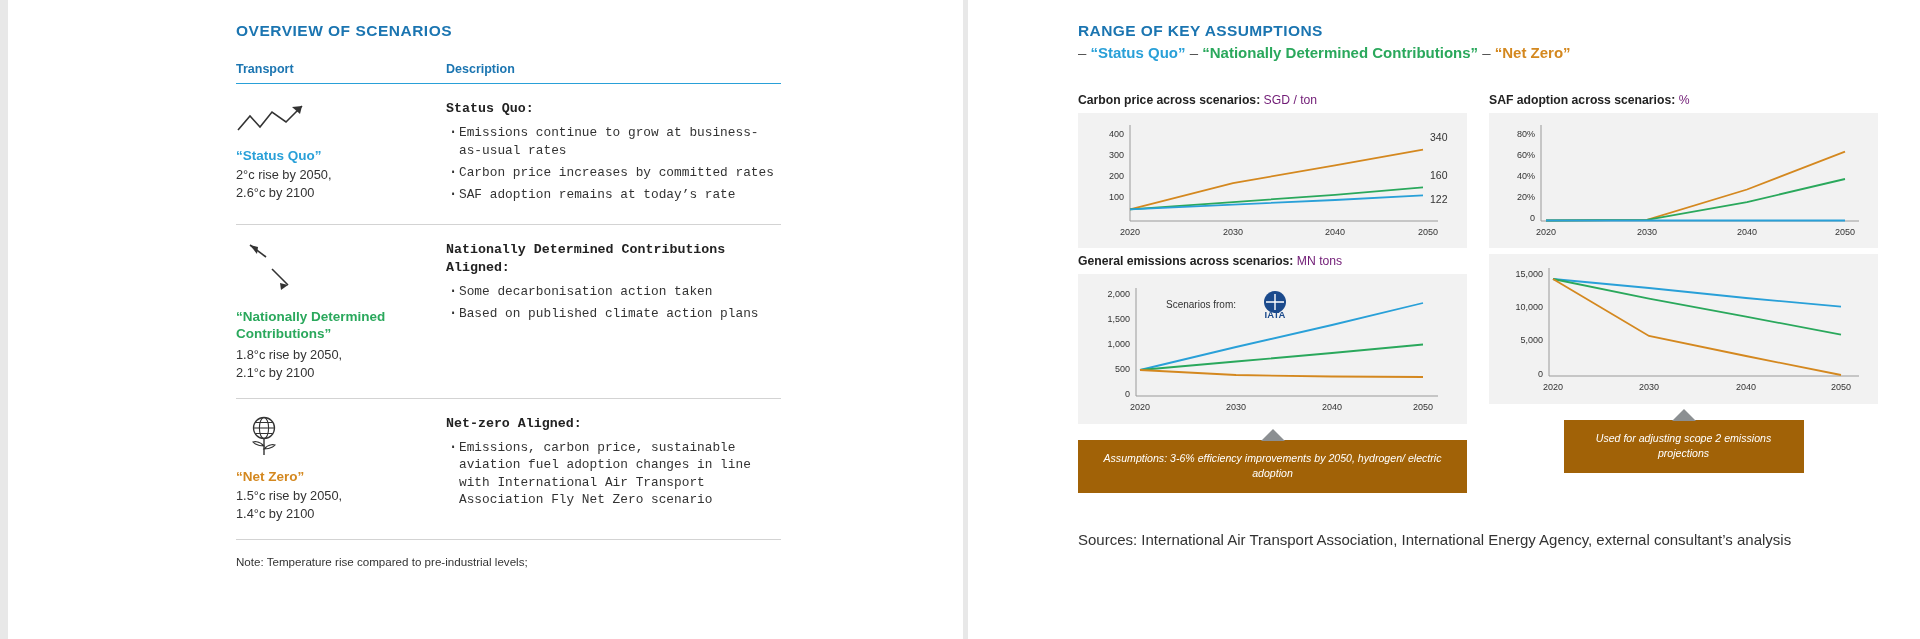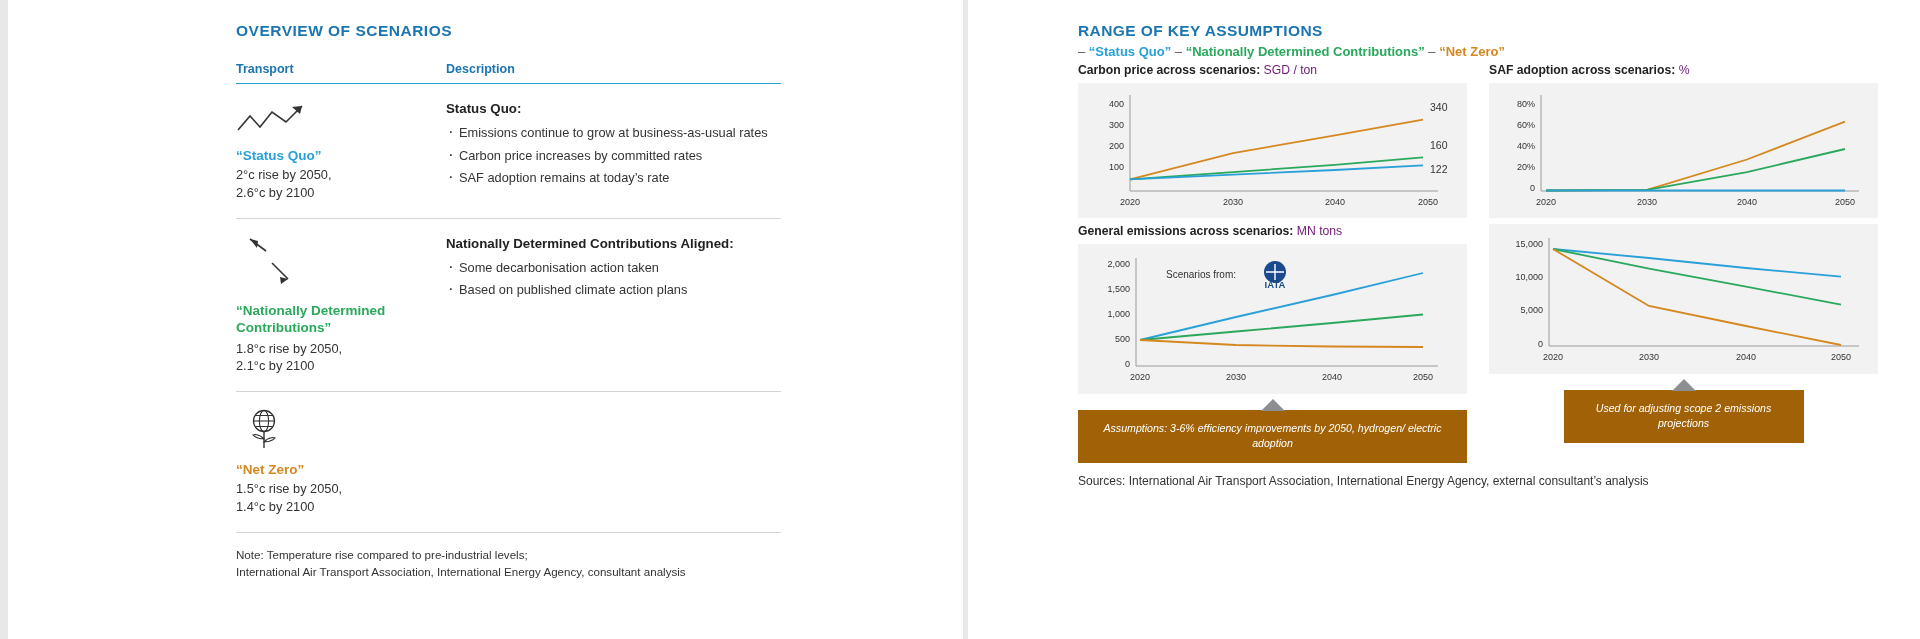--- a/index.html
+++ b/index.html
@@ -26,21 +26,21 @@
   .tbl-head{
     display:flex;border-bottom:1.5px solid #29a0d8;padding-bottom:7px;
   }
   .tbl-head .th{color:#1b75b1;font-size:12.5px;font-weight:bold;}
   .th-scenario{width:210px;}
   .row{
     display:flex;border-bottom:1px solid #d3d3d3;padding:14px 0 16px 0;
   }
   .row.last{border-bottom:1px solid #d3d3d3;}
   .col-scn{width:210px;padding-top:2px;}
-  .col-desc{flex:1;padding-top:2px;}
+  .col-desc{flex:1;padding-top:2px;font-family:Liberation Mono, monospace;}
   .scn-icon{height:42px;margin-bottom:6px;}
   .scn-name{font-size:13.5px;font-weight:bold;margin-bottom:3px;}
   .scn-name.sq{color:#29a0d8;}
   .scn-name.ndc{color:#2aa85c;line-height:1.25;}
   .scn-name.nz{color:#d4881f;}
   .scn-sub{font-size:12.8px;color:#333;line-height:1.4;}
   .desc-title{font-size:13.3px;font-weight:bold;color:#222;margin-bottom:7px;line-height:1.3;}
   ul.bul{margin:0;padding:0;list-style:none;}
   ul.bul li{
     font-size:12.8px;color:#333;line-height:1.35;margin-bottom:5px;
@@ -49,21 +49,21 @@
   ul.bul li:before{
     content:"\00b7";position:absolute;left:2px;top:-3px;font-size:17px;color:#333;
   }
   .note{
     font-size:11.6px;color:#333;line-height:1.45;margin-top:14px;
   }
 
   
   .right-inner{position:absolute;left:110px;top:22px;width:800px;}
   .r-title{color:#1b75b1;font-size:15.5px;font-weight:bold;letter-spacing:.4px;margin:0 0 4px 0;}
-  .r-sub{font-size:13px;font-weight:bold;margin:0 0 4px 0;}
+  .r-sub{font-size:15px;font-weight:bold;margin:0 0 32px 0;}
   .r-sub .sq{color:#29a0d8;}
   .r-sub .ndc{color:#2aa85c;}
   .r-sub .nz{color:#d4881f;}
   .r-sub .dash{color:#555;font-weight:normal;}
 
   .grid{display:flex;flex-wrap:wrap;gap:0 22px;}
   .cell{width:389px;margin-bottom:6px;}
   .cell-title{font-size:12.2px;margin-bottom:6px;}
   .cell-title b{font-weight:bold;color:#222;}
   .cell-title span{color:#701a75;}
@@ -74,21 +74,21 @@
     text-align:center;line-height:1.45;padding:11px 10px;position:relative;
     margin-top:16px;
   }
   .callout:before{
     content:"";position:absolute;top:-11px;left:50%;transform:translateX(-50%);
     border-left:12px solid transparent;border-right:12px solid transparent;
     border-bottom:12px solid #8b8f92;
   }
   .co-wrap{width:389px;}
   .co-narrow{width:240px;margin:16px auto 0 auto;}
-  .sources{font-size:12px;color:#333;margin-top:5px;}
+  .sources{font-size:15px;color:#333;margin-top:32px;}
 </style>
 </head>
 <body>
 
 <div class="stage">
 
   <div class="panel" id="left-panel">
     <div class="left-inner">
       <div class="sec-title">OVERVIEW OF SCENARIOS</div>
 
@@ -159,25 +159,30 @@
               <path d="M28 31 C20 31 17 27 17 27 C17 27 23 25 28 31Z" fill="none" stroke="#333" stroke-width="1.2"></path>
               <path d="M28 34 C36 34 39 30 39 30 C39 30 33 28 28 34Z" fill="none" stroke="#333" stroke-width="1.2"></path>
             </svg>
           </div>
           <div class="scn-name nz">“Net Zero”</div>
           <div class="scn-sub">
             <div>1.5°c rise by 2050,</div>
             <div>1.4°c by 2100</div>
           </div>
         </div>
+        <div class="col-desc">
+          <div class="desc-title">Net-zero Aligned:</div>
+          <ul class="bul">
+            <li>Emissions, carbon price, sustainable aviation fuel adoption changes in line with International Air Transport Association Fly Net Zero scenario</li>
+          </ul>
+        </div>
       </div>
 
       <div class="note">
         <div>Note: Temperature rise compared to pre-industrial levels;</div>
-        <div>International Air Transport Association, International Energy Agency, consultant analysis</div>
       </div>
     </div>
   </div>
 
   <div class="panel" id="right-panel">
     <div class="right-inner">
       <div class="r-title">RANGE OF KEY ASSUMPTIONS</div>
       <div class="r-sub">
         <span class="dash">– </span><span class="sq">“Status Quo”</span><span class="dash"> – </span><span class="ndc">“Nationally Determined Contributions”</span><span class="dash"> – </span><span class="nz">“Net Zero”</span>
       </div>

